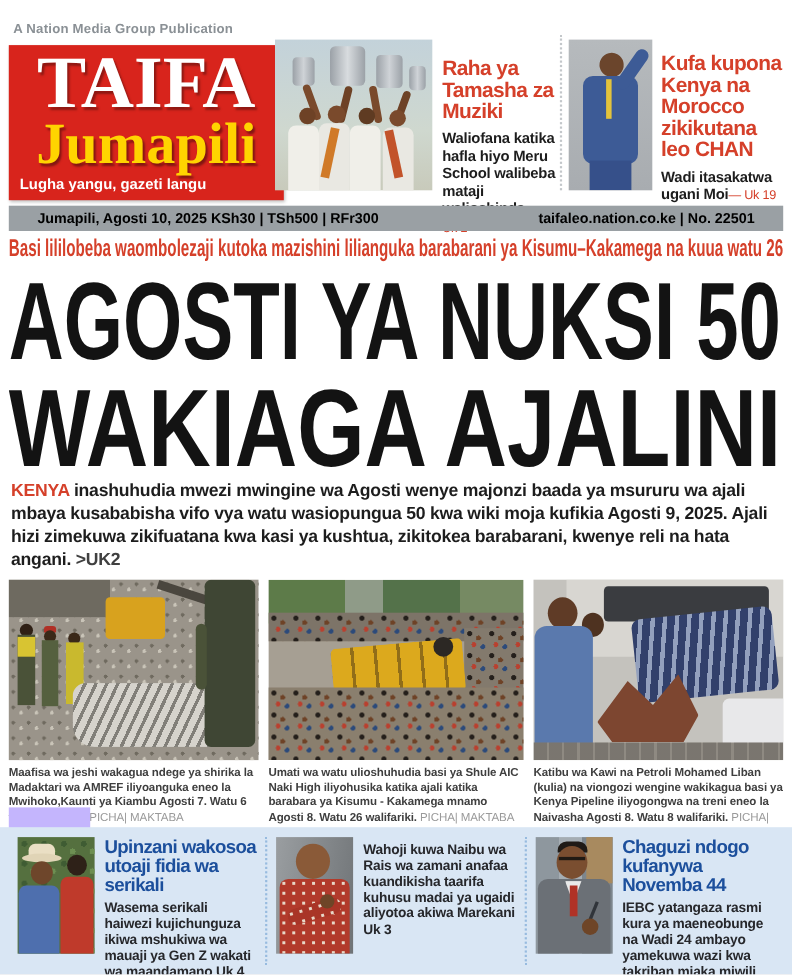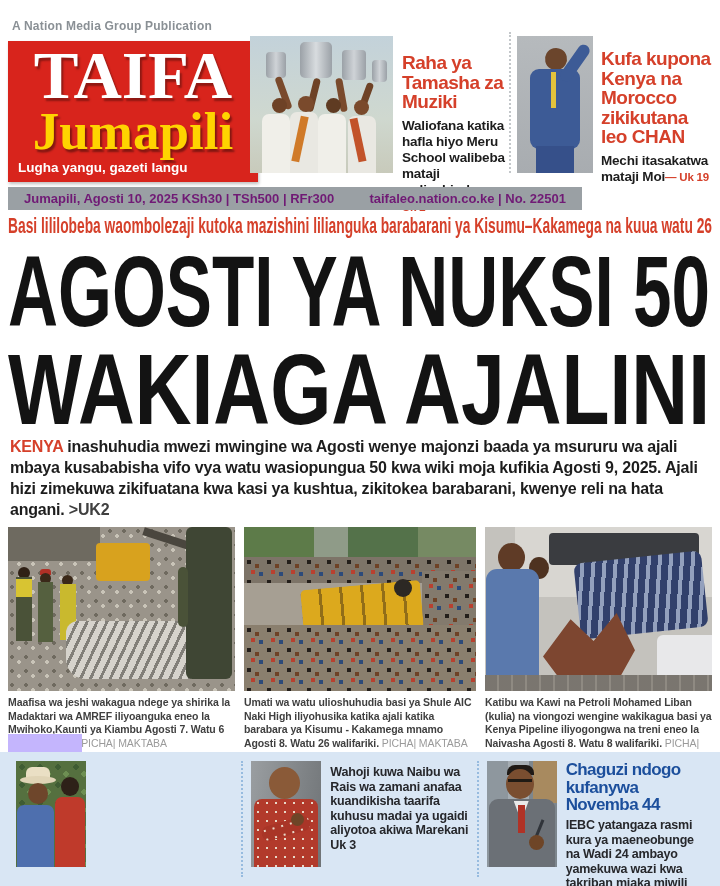--- a/index.html
+++ b/index.html
@@ -12,25 +12,25 @@
       font-family:"Liberation Serif",serif;font-weight:bold;font-size:67px;line-height:68px;letter-spacing:0px;
       text-shadow:2px 3px 2px rgba(0,0,0,.35);}
   .mast-edition{position:absolute;top:62px;left:0;right:0;text-align:center;color:#ffd400;
       font-family:"Liberation Serif",serif;font-weight:bold;font-size:53px;line-height:56px;
       text-shadow:2px 3px 2px rgba(0,0,0,.4);}
   .mast-slogan{position:absolute;left:10px;bottom:7px;color:#fff;font-weight:bold;font-size:13.5px;}
   
   .teaser{position:absolute;}
   .teaser-head{color:#d5402a;font-weight:bold;font-size:19px;line-height:1.03;letter-spacing:-.5px;margin-top:23px;}
   .teaser-body{margin-top:6px;color:#1d1d1d;font-weight:bold;font-size:13.5px;line-height:1.2;letter-spacing:-.2px;}
-  .teaser-ref{color:#d5402a;font-size:11.5px;font-weight:bold;margin-top:36px;}
+  .teaser-ref{color:#d5402a;font-size:11.5px;font-weight:normal;margin-top:36px;}
   .vdot{position:absolute;left:509px;top:32px;height:141px;border-left:2px dotted #c3c7ca;}
   
-  .infobar{position:absolute;left:8px;top:187px;width:574px;height:23px;background:#9aa0a4;box-sizing:border-box;
-      display:flex;align-items:center;justify-content:space-between;padding:0 16px;color:#701a75;font-weight:bold;font-size:13px;}
+  .infobar{position:absolute;left:8px;top:187px;width:704px;height:23px;background:#9aa0a4;box-sizing:border-box;
+      display:flex;align-items:center;justify-content:space-between;padding:0 26px;color:#000000;font-weight:bold;font-size:13px;}
   .strap-svg{position:absolute;left:8px;top:212px;}
   .strap-svg text{font-family:"Liberation Sans",sans-serif;font-weight:bold;font-size:22px;fill:#d5402a;}
   .headline-svg{position:absolute;left:8px;top:238px;}
   .headline-svg text{font-family:"Liberation Sans",sans-serif;font-weight:bold;font-size:100px;fill:#131313;}
   
   .lead{position:absolute;left:10px;top:436px;width:702px;font-size:16px;font-weight:bold;letter-spacing:-.2px;
       line-height:21px;color:#1d1d1d;}
   .lead .intro{color:#d5402a;}
   .lead .ref{color:#404040;}
   
@@ -117,21 +117,21 @@
   <div class="ph-coach">
     <div class="shp circ" style="left:28px;top:12px;width:22px;height:22px;background:#6b452c;transform:rotate(-14deg);"></div>
     <div class="shp" style="left:13px;top:33px;width:50px;height:80px;background:#3d5b96;border-radius:9px;"></div>
     <div class="shp" style="left:52px;top:6px;width:12px;height:42px;background:#3d5b96;border-radius:6px;transform:rotate(35deg);"></div>
     <div class="shp" style="left:34px;top:36px;width:5px;height:36px;background:#e3c33c;"></div>
     <div class="shp" style="left:19px;top:110px;width:38px;height:27px;background:#36508a;"></div>
   </div>
 
   <div class="teaser" style="left:601px;top:26px;width:113px;">
     <div class="teaser-head">Kufa kupona Kenya na Morocco zikikutana leo CHAN</div>
-    <div class="teaser-body"><span>Mechi itasakatwa mataji Moi</span><span class="teaser-ref">— Uk 19</span></div>
+    <div class="teaser-body"><span>Wadi itasakatwa ugani Moi</span><span class="teaser-ref">— Uk 19</span></div>
   </div>
 
   <div class="infobar">
     <span>Jumapili, Agosti 10, 2025 KSh30 | TSh500 | RFr300</span>
     <span>taifaleo.nation.co.ke | No. 22501</span>
   </div>
 
   <svg class="strap-svg" width="704" height="26">
     <text x="0" y="21" textLength="704" lengthAdjust="spacingAndGlyphs">Basi lililobeba waombolezaji kutoka mazishini lilianguka barabarani ya Kisumu–Kakamega na kuua watu 26</text>
   </svg>
@@ -200,20 +200,24 @@
 
       <div class="vid-col">
         <div class="story-photo" style="background-color:#55703f;background-image:radial-gradient(circle 3px at 6px 6px,#3f5c33 90%,transparent 91%),radial-gradient(circle 3px at 14px 13px,#6d8f52 90%,transparent 91%);background-size:18px 18px;">
           <div class="shp" style="left:10px;top:6px;width:24px;height:12px;background:#eadfc4;border-radius:6px 6px 0 0;"></div>
           <div class="shp" style="left:4px;top:15px;width:36px;height:8px;background:#e0d4b6;border-radius:50%;"></div>
           <div class="shp circ" style="left:12px;top:22px;width:20px;height:21px;background:#6e462b;"></div>
           <div class="shp" style="left:1px;top:44px;width:37px;height:62px;background:#4e6fae;border-radius:7px 7px 0 0;"></div>
           <div class="shp circ" style="left:45px;top:16px;width:18px;height:19px;background:#2e2118;"></div>
           <div class="shp" style="left:39px;top:36px;width:30px;height:70px;background:#bf3a2b;border-radius:7px 7px 0 0;"></div>
         </div>
+        <div class="story-text">
+          <div class="story-head">Upinzani wakosoa utoaji fidia wa serikali</div>
+          <div class="story-body">Wasema serikali haiwezi kujichunguza ikiwa mshukiwa wa mauaji ya Gen Z wakati wa maandamano Uk 4</div>
+        </div>
       </div>
 
       <div class="vid-col mid">
         <div class="story-photo" style="background:linear-gradient(100deg,#9a9ea1,#6f7376);">
           <div class="shp circ" style="left:18px;top:6px;width:31px;height:32px;background:#8a5a38;"></div>
           <div class="shp" style="left:3px;top:38px;width:64px;height:68px;background-color:#b23a2b;background-image:radial-gradient(circle 1.5px at 4px 4px,#e8d8c8 90%,transparent 91%);background-size:9px 9px;border-radius:8px 8px 0 0;"></div>
           <div class="shp" style="left:10px;top:60px;width:50px;height:15px;background:#a93527;border-radius:8px;transform:rotate(-16deg);background-image:radial-gradient(circle 1.5px at 4px 4px,#e8d8c8 90%,transparent 91%);background-size:9px 9px;"></div>
           <div class="shp circ" style="left:40px;top:52px;width:13px;height:13px;background:#6e4527;"></div>
         </div>
         <div class="story-text">

